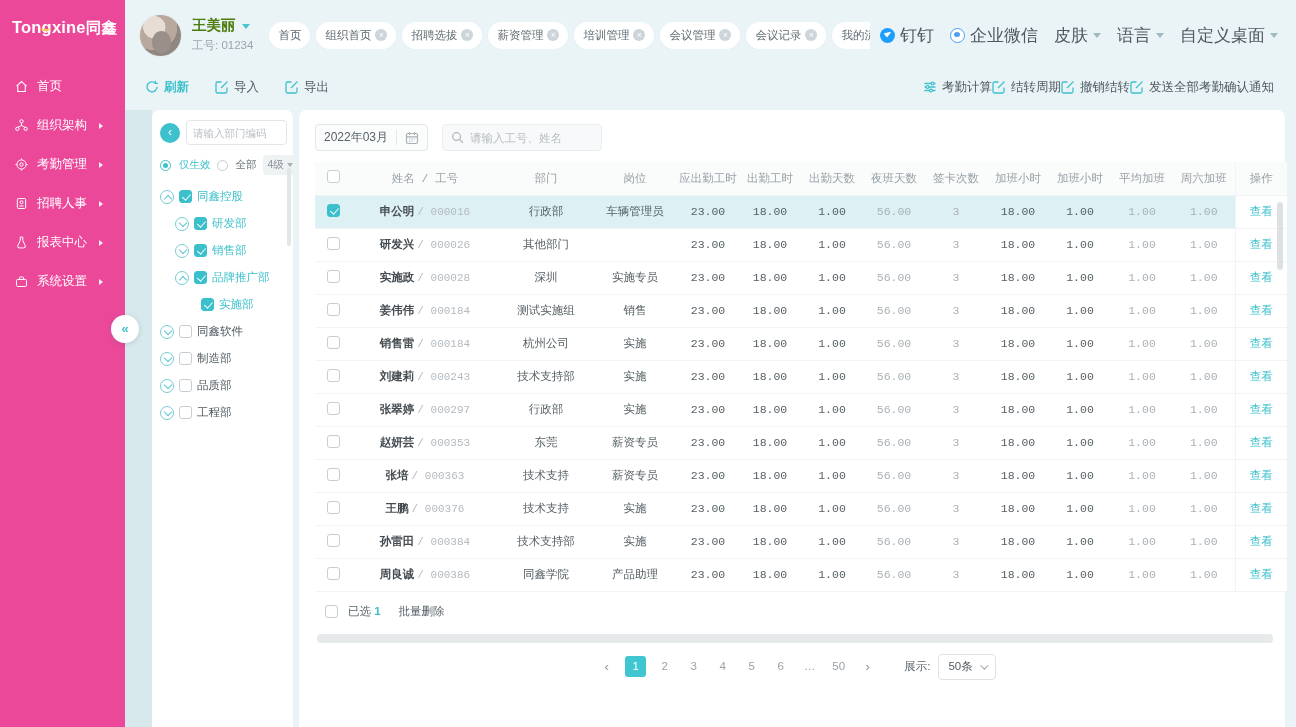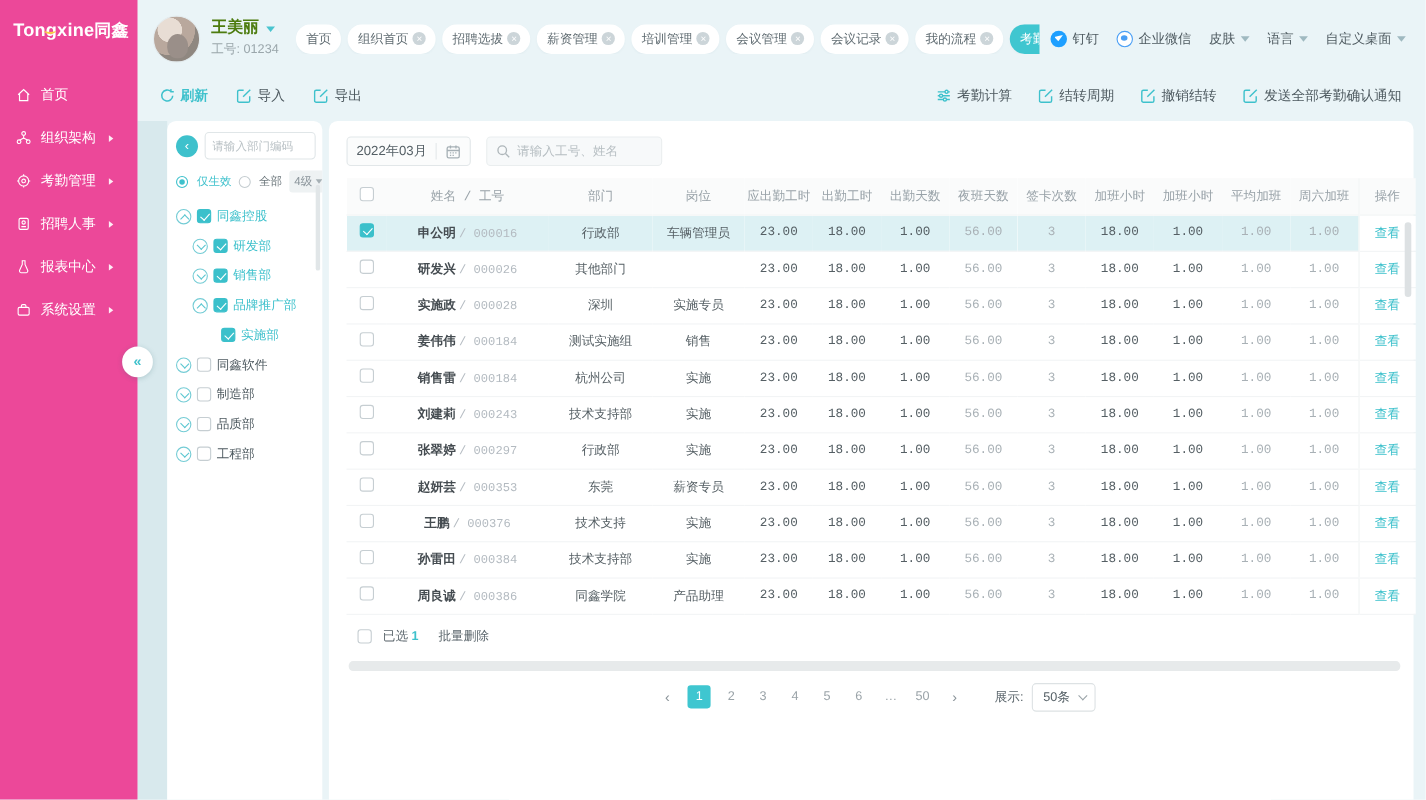--- a/index.html
+++ b/index.html
@@ -31,33 +31,33 @@
   .caret { width:0; height:0; border-top:5px solid #49c4cf; border-left:4.5px solid transparent; border-right:4.5px solid transparent; display:inline-block; }
   .caret.gray { border-top-color:#9fb9c0; }
 
   .tabs { display:flex; align-items:center; gap:6px; margin-left:6px; overflow:hidden; flex-shrink:1; min-width:0; }
   .tab { display:flex; align-items:center; gap:4px; height:27px; padding:0 9px; background:#fff; border:none; border-radius:14px;
          font-size:11.5px; color:#5f6b71; cursor:pointer; white-space:nowrap; box-shadow:0 1px 2px rgba(80,120,130,.05); font-family:inherit; }
   .tab .close { display:none; width:12px; height:12px; border-radius:50%; background:#ccd5d9; color:#fff; font-size:9px; line-height:12px; text-align:center; }
   .tab.has-close .close { display:inline-block; }
   .tab.tab-active { background:#3fc6d0; color:#fff; }
 
-  .header-actions { margin-left:auto; display:flex; align-items:center; gap:16px; white-space:nowrap; font-size:12px; color:#4e5a60; }
+  .header-actions { margin-left:auto; display:flex; align-items:center; gap:16px; white-space:nowrap; font-size:17px; color:#4e5a60; }
   .h-act { display:flex; align-items:center; gap:5px; cursor:pointer; }
   .ding-icon { width:15px; height:15px; border-radius:50%; background:#1e9fff; position:relative; display:inline-block; }
   .ding-icon::after { content:""; position:absolute; left:3.5px; top:4px; width:8px; height:6px; background:#fff; clip-path:polygon(0 35%, 100% 0, 45% 100%); }
   .wecom-icon { width:15px; height:15px; border-radius:50%; border:1.5px solid #4a9ff5; position:relative; display:inline-block; background:#fff; }
   .wecom-icon::after { content:""; position:absolute; left:2.5px; top:3px; width:6px; height:5px; border-radius:50%; background:#4a9ff5; }
 
   
   .toolbar { height:46px; display:flex; align-items:center; padding:0 22px 0 20px; gap:26px; }
   .tool-btn { display:flex; align-items:center; gap:5px; cursor:pointer; font-size:12.5px; color:#4e5a60; white-space:nowrap; background:none; border:none; font-family:inherit; }
   .tool-btn svg { width:14px; height:14px; }
   .tool-btn.teal-label { color:#3ec1cc; font-weight:bold; }
-  .toolbar-right { margin-left:auto; display:flex; align-items:flex-start; gap:24px; }
+  .toolbar-right { margin-left:auto; display:flex; align-items:flex-start; }
 
   
   .content-row { flex:1; display:flex; min-height:0; position:relative; }
   .collapse-strip { width:27px; min-width:27px; background:#d8e9ed; }
   .collapse-btn { position:absolute; left:-14px; top:205px; width:28px; height:28px; border-radius:50%; background:#fff;
                   box-shadow:0 1px 5px rgba(60,110,120,.25); color:#3ec1cc; font-size:13px; font-weight:bold; text-align:center; line-height:27px; cursor:pointer; z-index:5; }
 
   
   .tree-card { width:141px; min-width:141px; background:#fff; border-radius:8px 8px 0 0; padding:10px 6px 10px 8px; position:relative; overflow:hidden; }
   .tree-top { display:flex; align-items:center; gap:6px; }
@@ -600,20 +600,36 @@
                 <td>1.00</td>
                 <td>56.00</td>
                 <td>3</td>
                 <td>18.00</td>
                 <td>1.00</td>
                 <td>1.00</td>
                 <td>1.00</td>
                 <td class="pin"><span class="view-link">查看</span></td>
               </tr>
 
+              <tr>
+                <td><span class="cb"></span></td>
+                <td><span class="nm">张培</span><span class="eid">/ 000363</span></td>
+                <td>技术支持</td>
+                <td>薪资专员</td>
+                <td>23.00</td>
+                <td>18.00</td>
+                <td>1.00</td>
+                <td>56.00</td>
+                <td>3</td>
+                <td>18.00</td>
+                <td>1.00</td>
+                <td>1.00</td>
+                <td>1.00</td>
+                <td class="pin"><span class="view-link">查看</span></td>
+              </tr>
 
               <tr>
                 <td><span class="cb"></span></td>
                 <td><span class="nm">王鹏</span><span class="eid">/ 000376</span></td>
                 <td>技术支持</td>
                 <td>实施</td>
                 <td>23.00</td>
                 <td>18.00</td>
                 <td>1.00</td>
                 <td>56.00</td>

